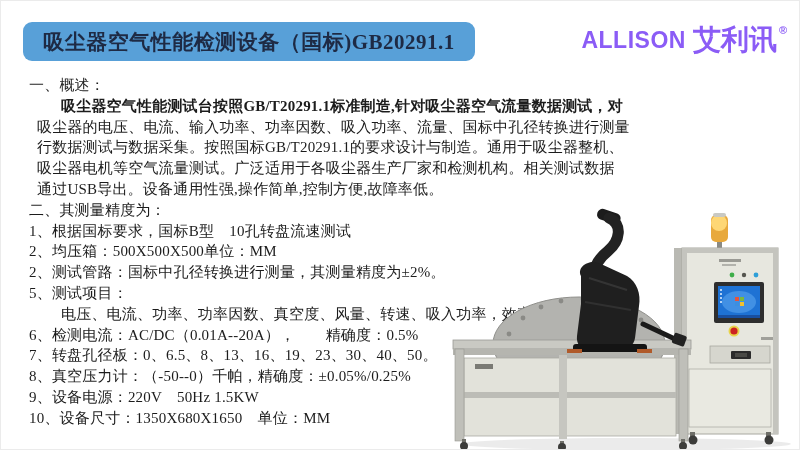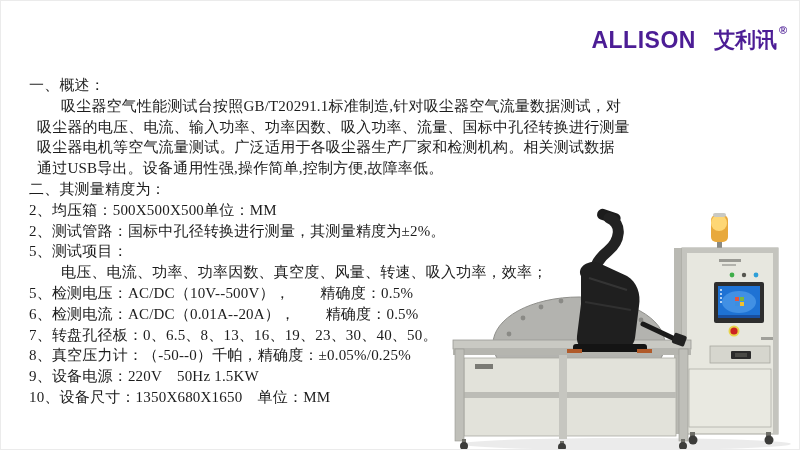--- a/index.html
+++ b/index.html
@@ -21,69 +21,73 @@
     border-radius: 9px;
     display: flex; align-items: center; justify-content: center;
     font-size: 21px; font-weight: bold;
     color: #1e2a44;
     letter-spacing: 0.5px;
     white-space: nowrap;
   }
   .logo {
     position: absolute; top: 26px; right: 12px;
     display: flex; align-items: flex-start;
-    color: #4c1d95;
+    color: #8b5cf6;
     font-family: "Liberation Sans", "DejaVu Sans", sans-serif;
     white-space: nowrap;
   }
   .logo .en { font-size: 23px; font-weight: 800; letter-spacing: 0.5px; line-height: 26px; }
-  .logo .cn { font-size: 21px; font-weight: 700; margin-left: 18px; line-height: 26px; }
+  .logo .cn { font-size: 28px; font-weight: 700; margin-left: 7px; line-height: 26px; }
   .logo .reg { font-size: 11px; font-weight: 700; margin-left: 2px; line-height: 11px; margin-top: -2px; }
   
   .doc {
     position: absolute; left: 28px; top: 74px;
     width: 760px;
     font-size: 15px; line-height: 20.8px;
     letter-spacing: 0.2px;
     white-space: nowrap;
   }
   .doc .line { height: 20.8px; }
-  .doc .first-indent { padding-left: 32px; }
+  .doc .first-indent { padding-left: 32px; font-weight: bold; }
   .doc .hang-indent  { padding-left: 8px; }
   .doc .indent       { padding-left: 32px; }
   
   .photo {
     position: absolute; left: 430px; top: 205px;
     width: 370px; height: 245px;
   }
 </style>
 </head>
 <body>
 
 <div class="page">
 
+  <div class="banner">
+    <span>吸尘器空气性能检测设备（国标)GB20291.1</span>
+  </div>
 
   <div class="logo">
     <span class="en">ALLISON</span>
     <span class="cn">艾利讯</span>
     <span class="reg">®</span>
   </div>
 
   <div class="doc">
     <div class="line">一、概述：</div>
     <div class="line first-indent">吸尘器空气性能测试台按照GB/T20291.1标准制造,针对吸尘器空气流量数据测试，对</div>
     <div class="line hang-indent">吸尘器的电压、电流、输入功率、功率因数、吸入功率、流量、国标中孔径转换进行测量</div>
+    <div class="line hang-indent">行数据测试与数据采集。按照国标GB/T20291.1的要求设计与制造。通用于吸尘器整机、</div>
     <div class="line hang-indent">吸尘器电机等空气流量测试。广泛适用于各吸尘器生产厂家和检测机构。相关测试数据</div>
     <div class="line hang-indent">通过USB导出。设备通用性强,操作简单,控制方便,故障率低。</div>
     <div class="line">二、其测量精度为：</div>
+    <div class="line">1、根据国标要求，国标B型　10孔转盘流速测试</div>
     <div class="line">2、均压箱：500X500X500单位：MM</div>
     <div class="line">2、测试管路：国标中孔径转换进行测量，其测量精度为±2%。</div>
     <div class="line">5、测试项目：</div>
     <div class="line indent">电压、电流、功率、功率因数、真空度、风量、转速、吸入功率，效率；</div>
-    <div class="line">5、检测电压：AC/DC（10V--500V），　　精确度：0.5%</div>
     <div class="line">6、检测电流：AC/DC（0.01A--20A），　　精确度：0.5%</div>
     <div class="line">7、转盘孔径板：0、6.5、8、13、16、19、23、30、40、50。</div>
     <div class="line">8、真空压力计：（-50--0）千帕，精确度：±0.05%/0.25%</div>
     <div class="line">9、设备电源：220V　50Hz 1.5KW</div>
     <div class="line">10、设备尺寸：1350X680X1650　单位：MM</div>
   </div>
 
   <svg class="photo" viewBox="0 0 370 245" role="img" aria-label="equipment photo">
 
     <ellipse cx="195" cy="238" rx="165" ry="6" fill="#000000" opacity="0.08"></ellipse>

